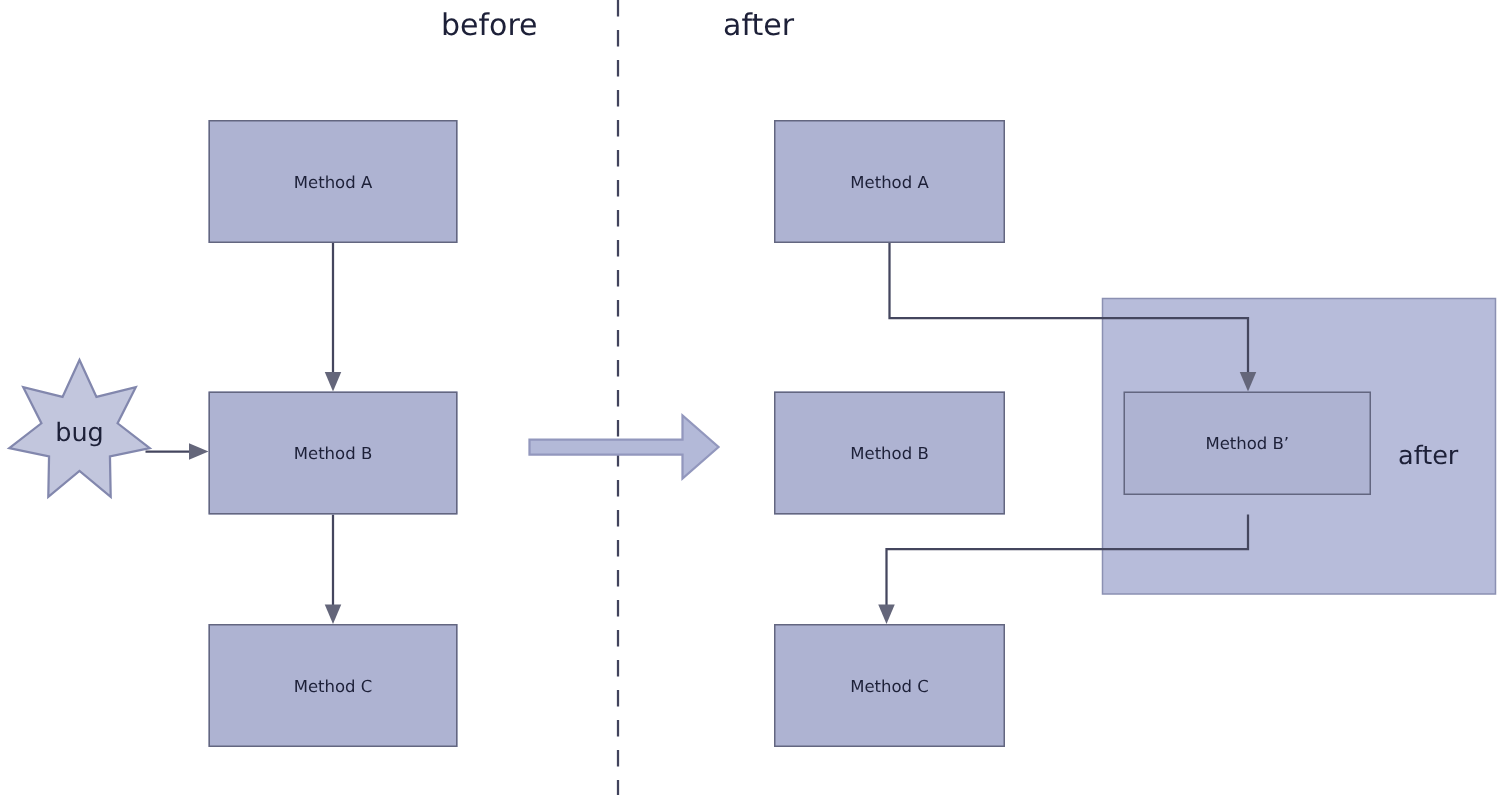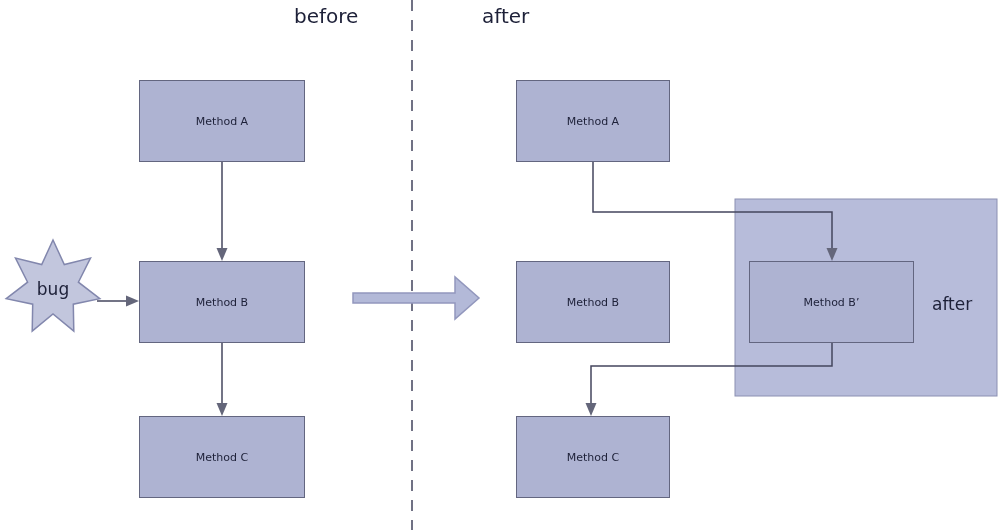--- a/index.html
+++ b/index.html
@@ -60,21 +60,21 @@
   .before-label{left:294px;}
   .after-label{left:482px;}
   .patch-label{left:932px;top:294px;font-size:17px;}
   .bug-label{left:0;top:279px;width:106px;text-align:center;font-size:17px;z-index:3;}
   .node-a-before{left:139px;top:80px;width:166px;height:82px;}
   .node-b-before{left:139px;top:261px;width:166px;height:82px;}
   .node-c-before{left:139px;top:416px;width:166px;height:82px;}
   .node-a-after{left:516px;top:80px;width:154px;height:82px;}
   .node-b-after{left:516px;top:261px;width:154px;height:82px;}
   .node-c-after{left:516px;top:416px;width:154px;height:82px;}
-  .node-bprime{left:749px;top:261px;width:165px;height:82px;}
+  .node-bprime{left:749px;top:261px;width:165px;height:69px;}
 </style>
 </head>
 <body>
 
 <div class="canvas">
 
   <svg class="layer" width="1000" height="530" viewBox="0 0 1000 530">
 
     <line class="divider" x1="412" y1="0" x2="412" y2="530"></line>
 

